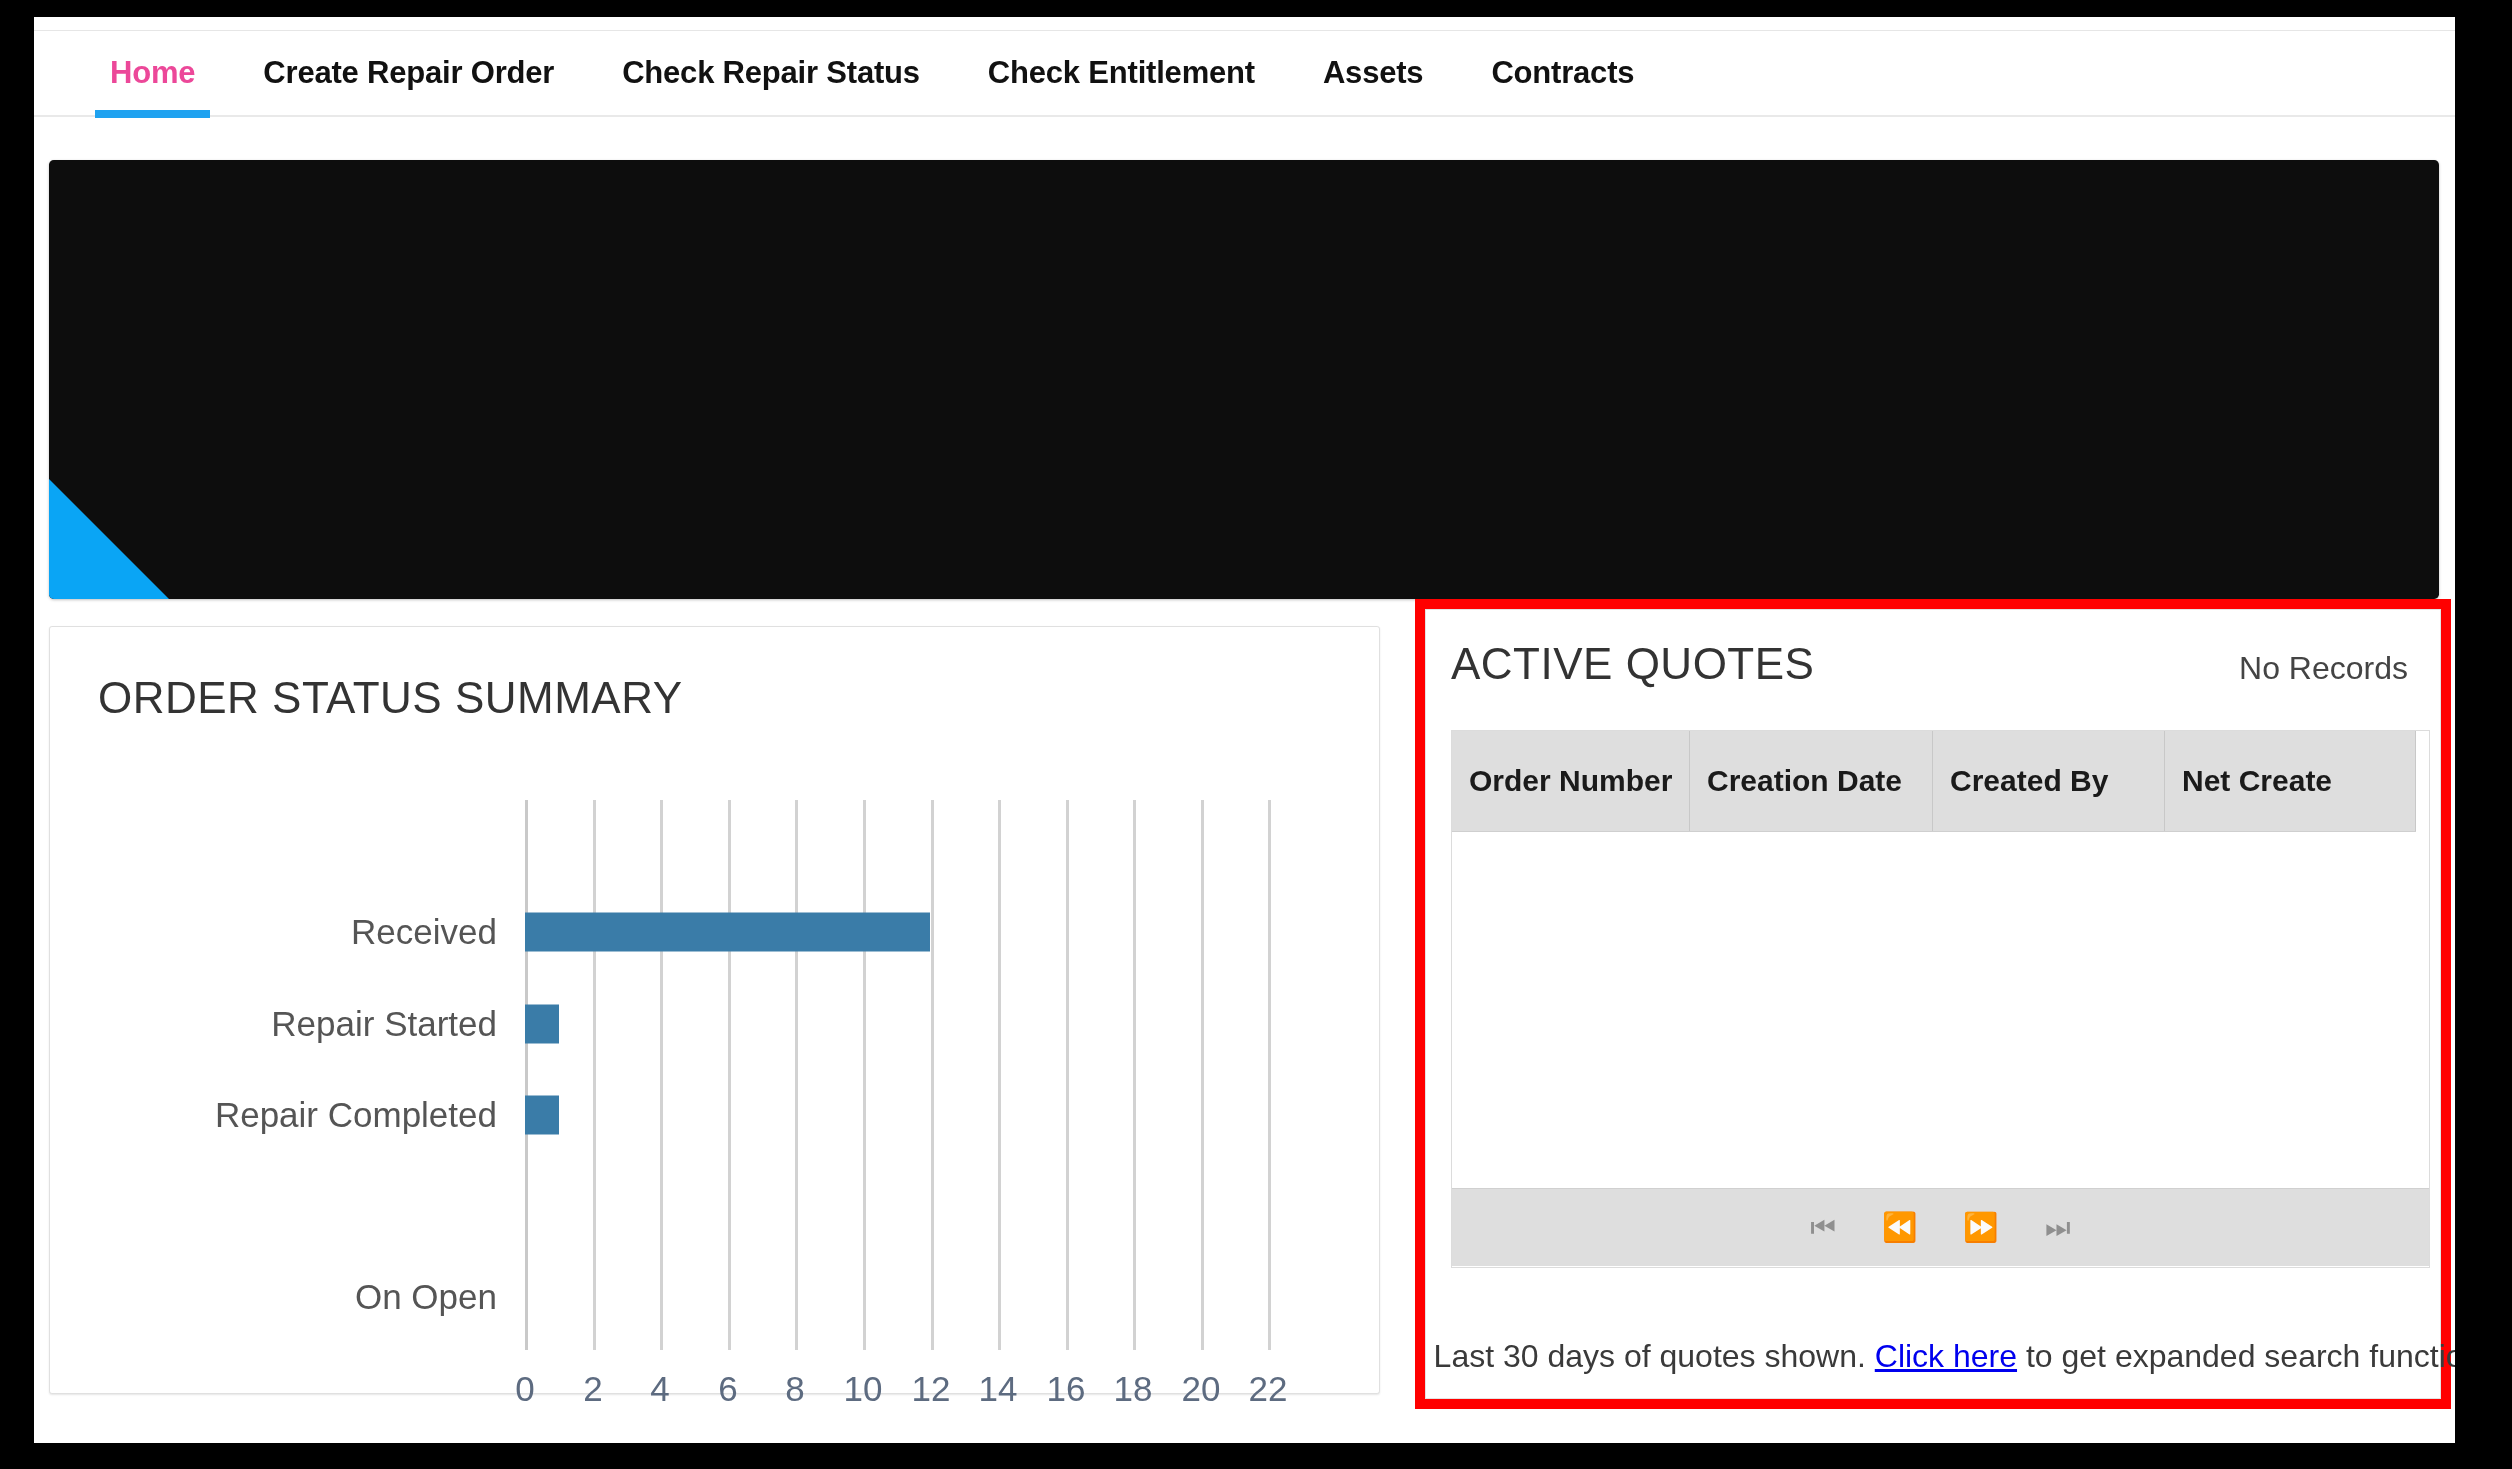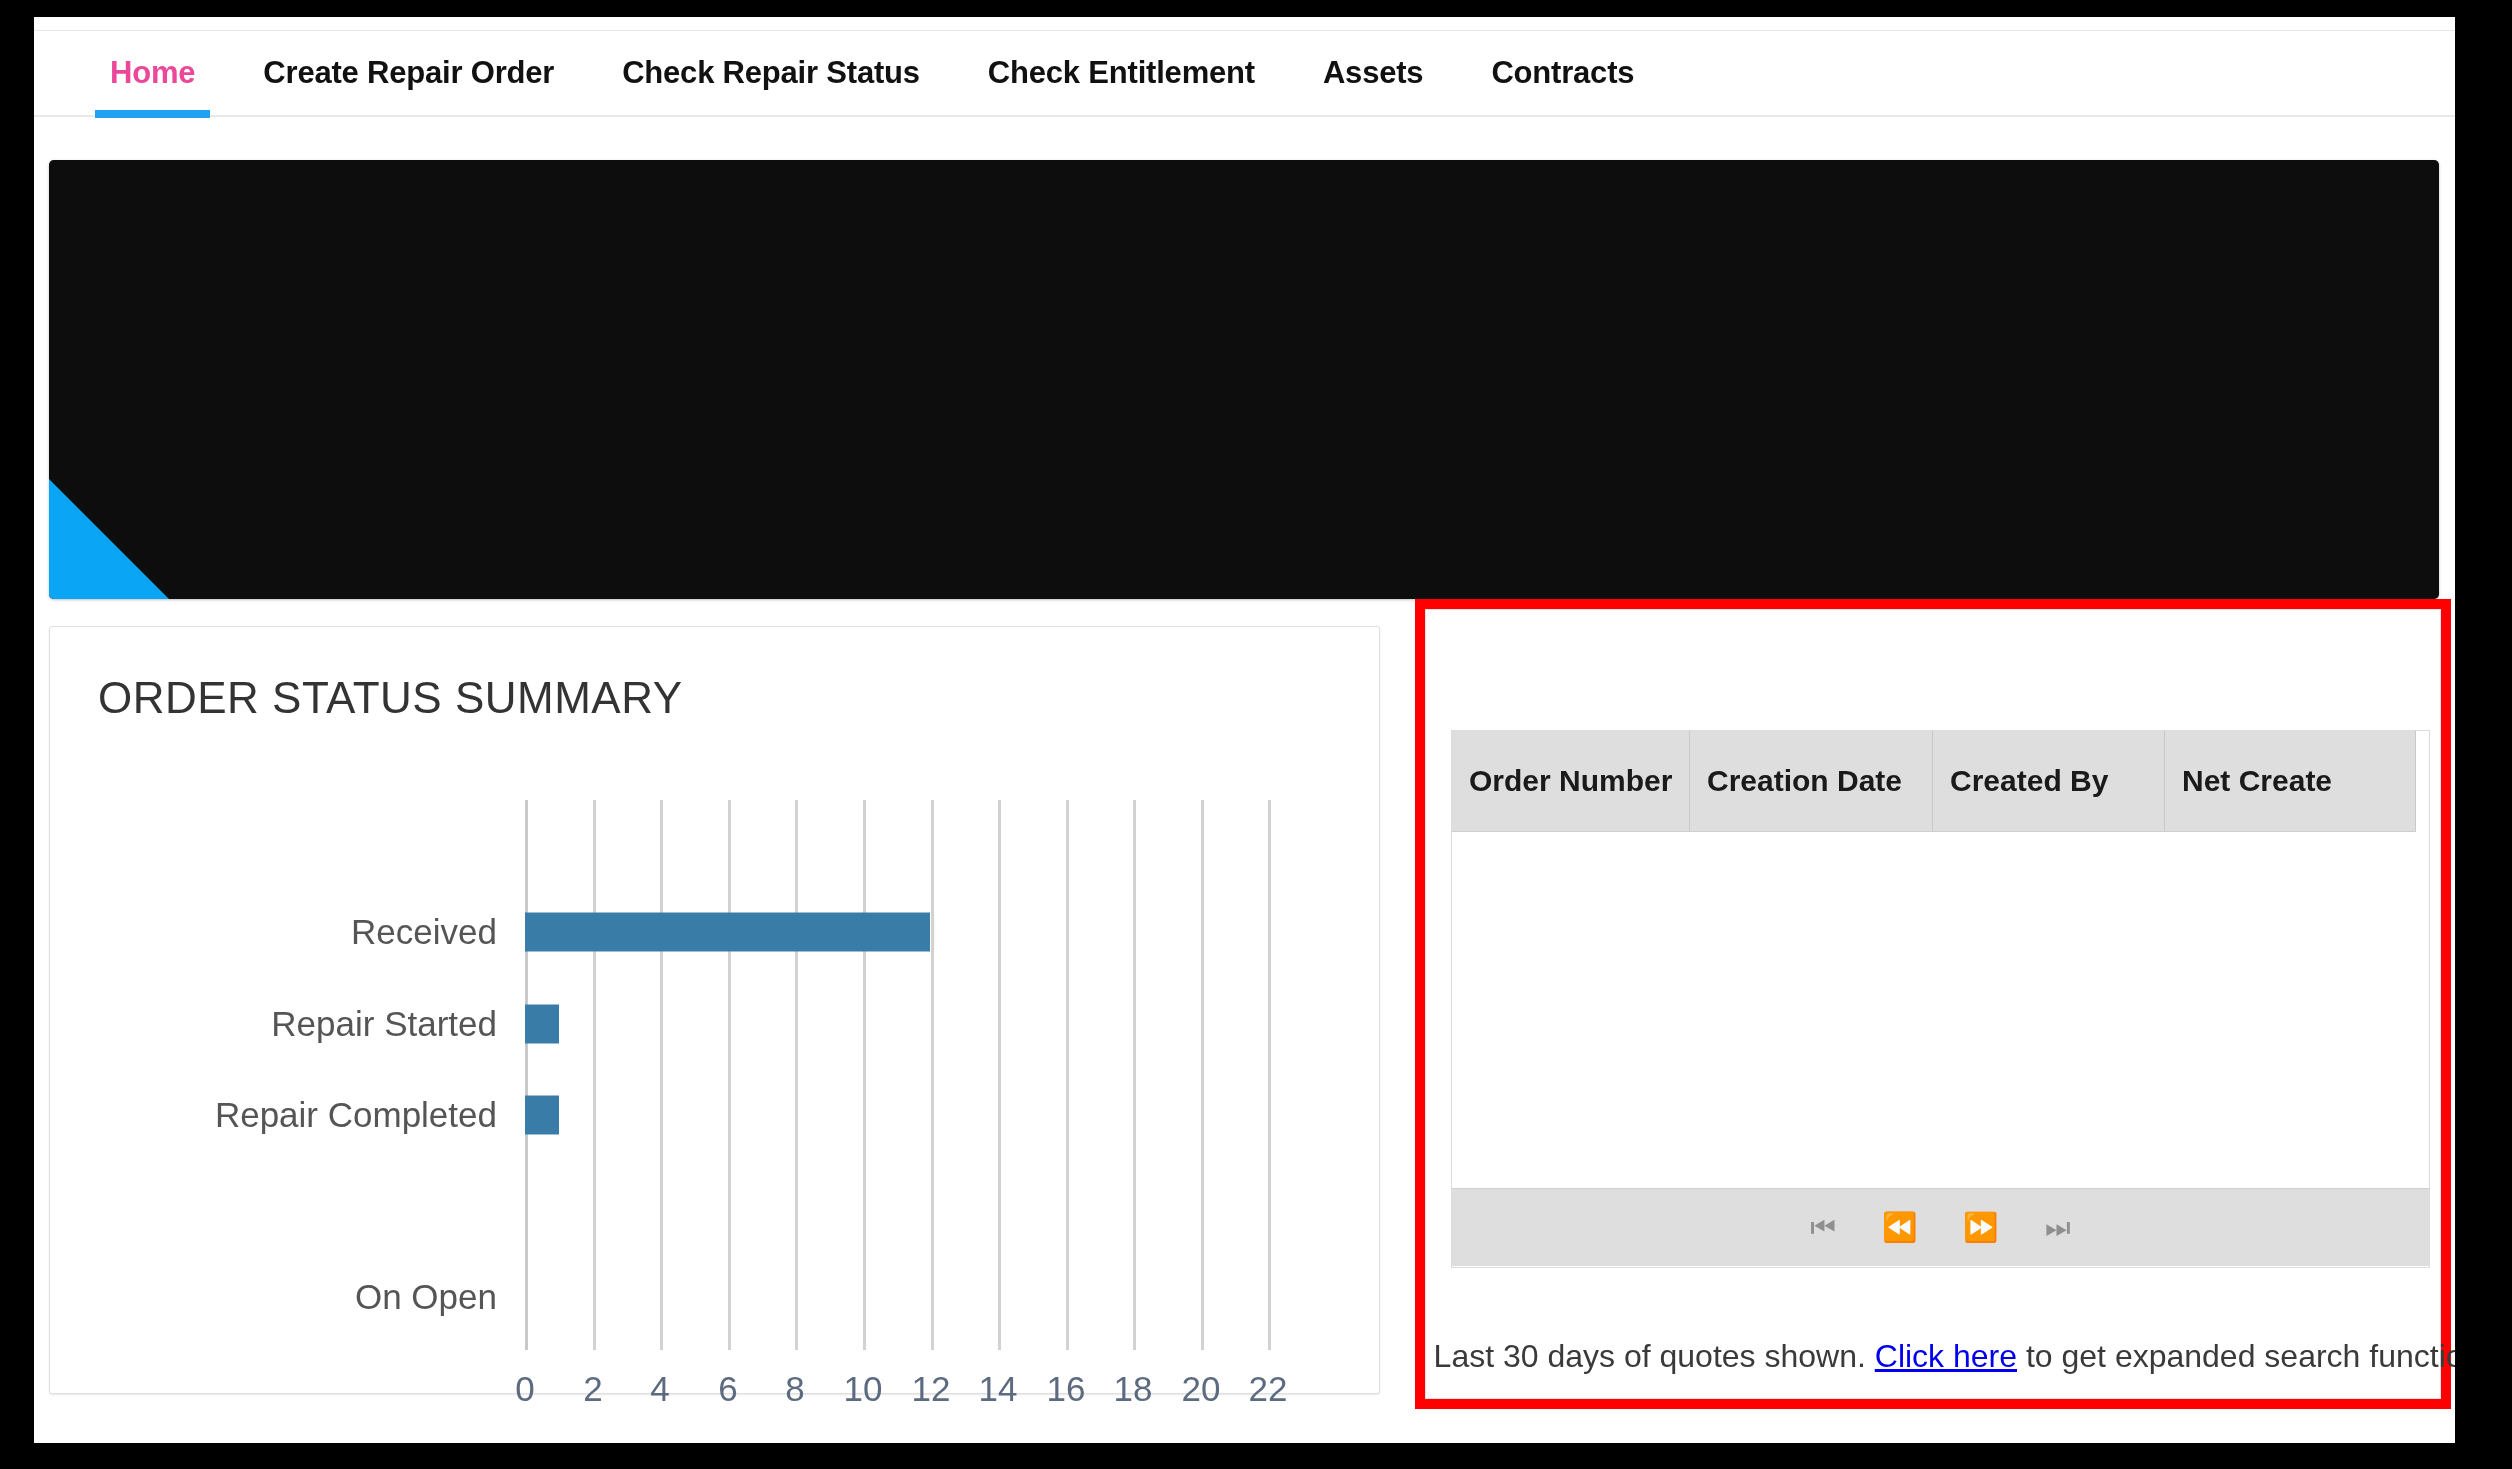--- a/index.html
+++ b/index.html
@@ -357,20 +357,24 @@
         <div class="xtick" style="left:1016px">16</div>
         <div class="xtick" style="left:1083px">18</div>
         <div class="xtick" style="left:1151px">20</div>
         <div class="xtick" style="left:1218px">22</div>
       </div>
     </div>
 
     <div class="quotes-highlight">
       <div class="quotes-inner">
 
+        <div class="quotes-header">
+          <div class="quotes-title">ACTIVE QUOTES</div>
+          <div class="quotes-norecords">No Records</div>
+        </div>
 
         <div class="quotes-table">
           <div class="thead">
             <div class="th">Order Number</div>
             <div class="th">Creation Date</div>
             <div class="th">Created By</div>
             <div class="th">Net Create</div>
           </div>
           <div class="tbody"></div>
           <div class="table-footer">

